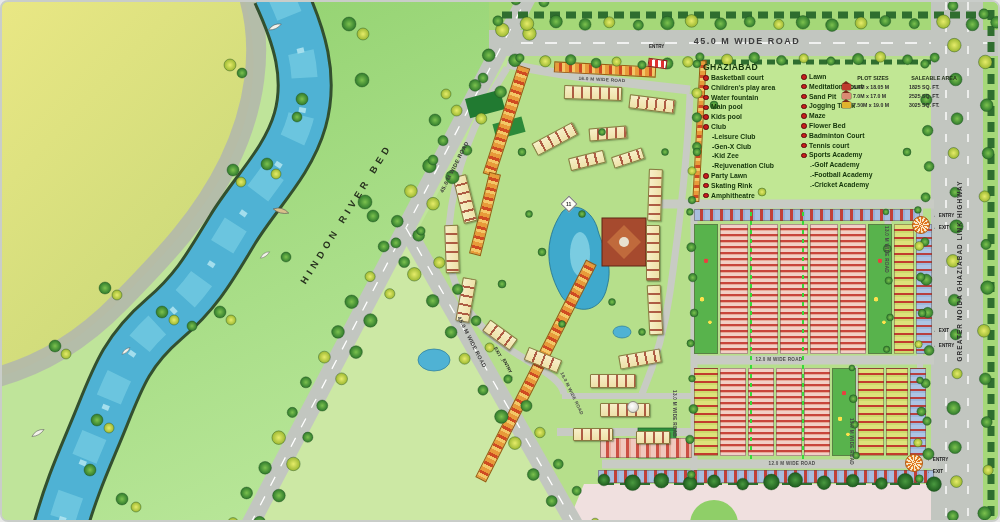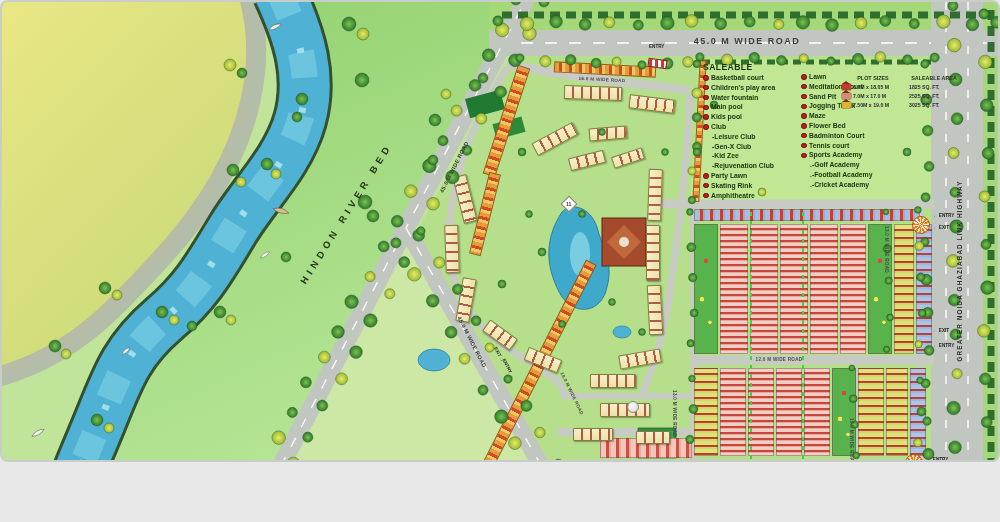--- a/index.html
+++ b/index.html
@@ -1,16 +1,16 @@
 <!DOCTYPE html>
 <html><head>
 <meta charset="utf-8">
 <style>
   html,body{margin:0;padding:0;background:#e8e8e8;font-family:"Liberation Sans",sans-serif;}
-  #plan{position:relative;width:1000px;height:462px;overflow:hidden;border:2px solid #c9cdc9;
+  #plan{position:relative;width:1000px;height:522px;overflow:hidden;border:2px solid #c9cdc9;
         border-radius:8px;box-sizing:border-box;background:#bfe49a;}
   #plan svg{position:absolute;left:0;top:0;}
   .layer{position:absolute;left:0;top:0;width:1000px;height:522px;pointer-events:none;}
   .lbl{position:absolute;white-space:nowrap;font-weight:bold;color:#3a3a3a;
        transform-origin:center;text-align:center;}
   .lbl-road-big{font-size:9px;letter-spacing:1.5px;color:#3c3c3c;}
   .lbl-road-sm{font-size:5.5px;letter-spacing:.4px;color:#3a3a3a;}
   .lbl-road-xs{font-size:4.6px;letter-spacing:.3px;color:#4a4a4a;}
   .lbl-river{font-size:9.5px;letter-spacing:4.5px;color:#26301d;font-weight:600;}
   .lbl-hwy{font-size:6.4px;letter-spacing:1.1px;color:#2e2e2e;}
@@ -520,21 +520,21 @@
   <div class="lbl lbl-hwy" style="left:877px;top:276px;width:160px;transform:rotate(-90deg);">GREATER NOIDA GHAZIABAD LINK HIGHWAY</div>
   <div class="lbl lbl-road-xs" style="left:560px;top:75px;width:80px;transform:rotate(3deg);">16.0 M WIDE ROAD</div>
   <div class="lbl lbl-road-xs" style="left:530px;top:389px;width:80px;transform:rotate(64deg);">18.0 M WIDE ROAD</div>
   <div class="lbl lbl-road-xs" style="left:737px;top:355px;width:80px;">12.0 M WIDE ROAD</div>
   <div class="lbl lbl-road-xs" style="left:750px;top:459px;width:80px;">12.0 M WIDE ROAD</div>
   <div class="lbl lbl-road-xs" style="left:844px;top:245px;width:80px;transform:rotate(90deg);">13.0 M WIDE ROAD</div>
   <div class="lbl lbl-road-xs" style="left:809px;top:437px;width:80px;transform:rotate(90deg);">13.0 M WIDE ROAD</div>
   <div class="lbl lbl-road-xs" style="left:632px;top:409px;width:80px;transform:rotate(90deg);">13.0 M WIDE ROAD</div>
 
   <div class="amcol" style="left:701px;top:60px;" id="amcol1">
-    <div class="am-head">SALEABLE</div>
+    <div class="am-head">GHAZIABAD</div>
   <div class="am-item">
         <div class="am-dot"></div>
         <span>Basketball court</span>
       </div>
       <div class="am-item">
         <div class="am-dot"></div>
         <span>Children's play area</span>
       </div>
       <div class="am-item">
         <div class="am-dot"></div>

